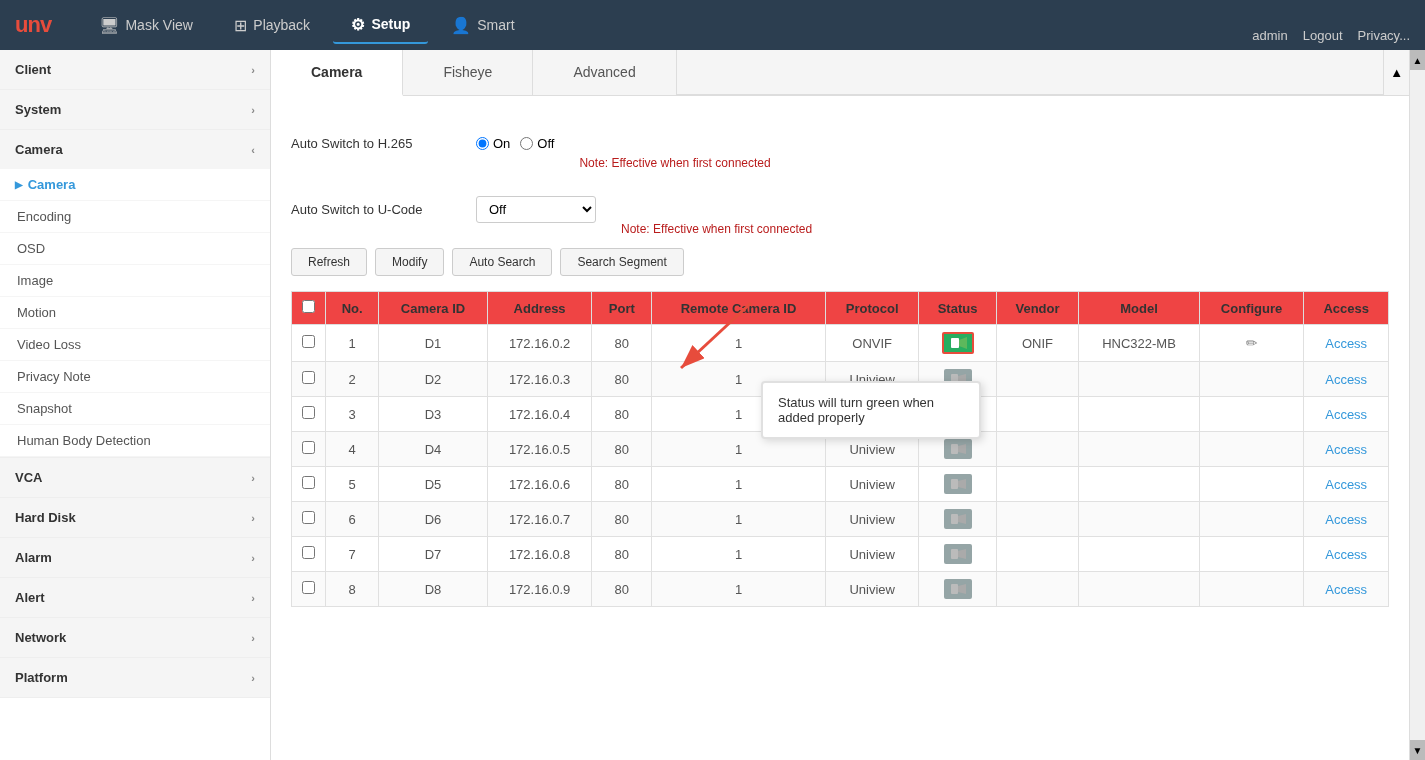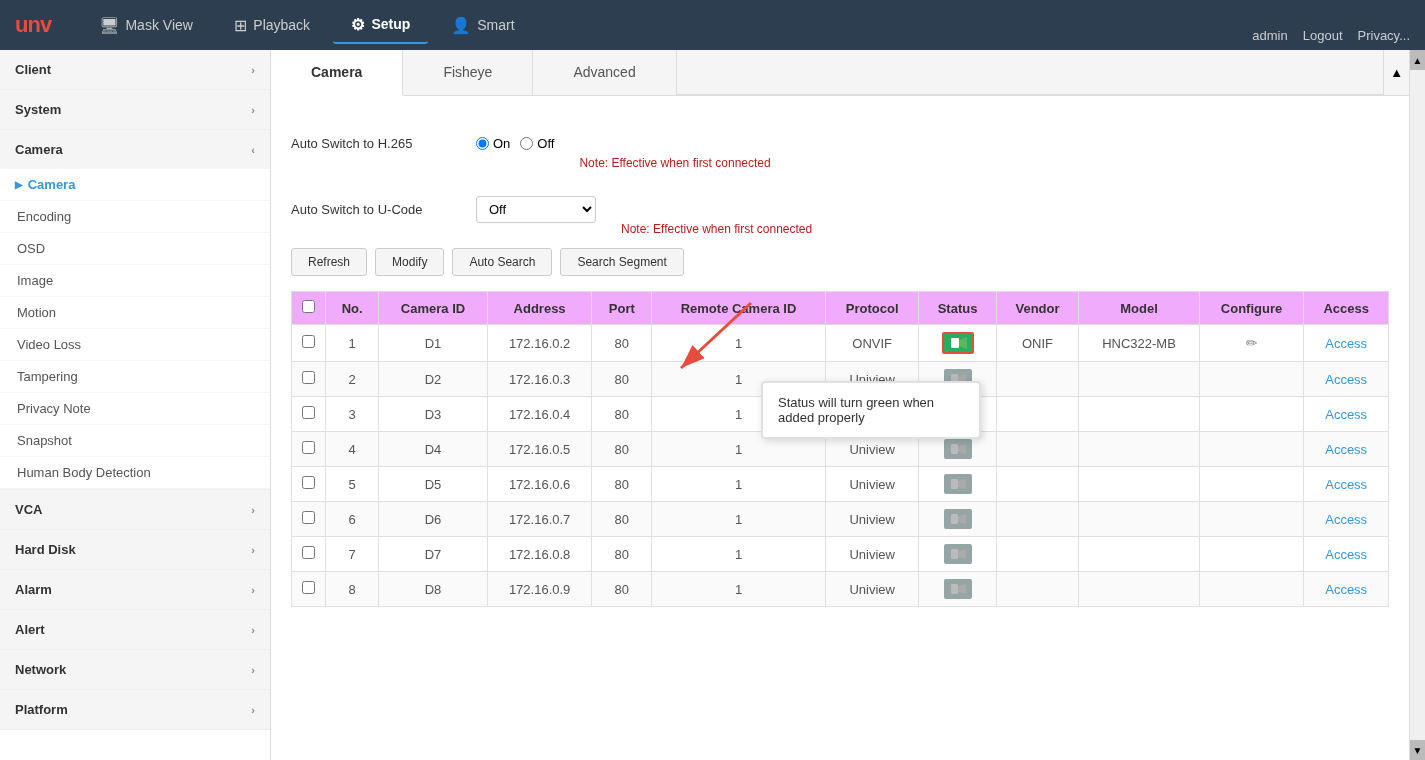--- a/index.html
+++ b/index.html
@@ -121,21 +121,21 @@
     
     .btn-row { display: flex; gap: 8px; margin-bottom: 15px; margin-top: 10px; }
     .btn {
       padding: 6px 16px; border: 1px solid #ccc; border-radius: 3px;
       background: #f5f5f5; cursor: pointer; font-size: 12px; color: #333;
     }
 
     
     .camera-table { width: 100%; border-collapse: collapse; font-size: 13px; }
     .camera-table th {
-      background: #f0abfc; border: 1px solid #ddd;
+      background: #ef4444; border: 1px solid #ddd;
       padding: 8px 10px; text-align: center; font-weight: bold; color: #333;
     }
     .camera-table td {
       border: 1px solid #e0e0e0; padding: 7px 10px;
       text-align: center; color: #555;
     }
     .camera-table tr:nth-child(even) { background: #fafafa; }
     .camera-table tr.highlighted { background: #fff; }
     .access-link { color: #3498db; cursor: pointer; text-decoration: none; font-size: 13px; }
     .status-green {
@@ -238,23 +238,20 @@
           <span>OSD</span>
         </div>
         <div class="sidebar-item camera-sub">
           <span>Image</span>
         </div>
         <div class="sidebar-item camera-sub">
           <span>Motion</span>
         </div>
         <div class="sidebar-item camera-sub">
           <span>Video Loss</span>
-        </div>
-        <div class="sidebar-item camera-sub">
-          <span>Tampering</span>
         </div>
         <div class="sidebar-item camera-sub">
           <span>Privacy Note</span>
         </div>
         <div class="sidebar-item camera-sub">
           <span>Snapshot</span>
         </div>
         <div class="sidebar-item camera-sub">
           <span>Human Body Detection</span>
         </div>

